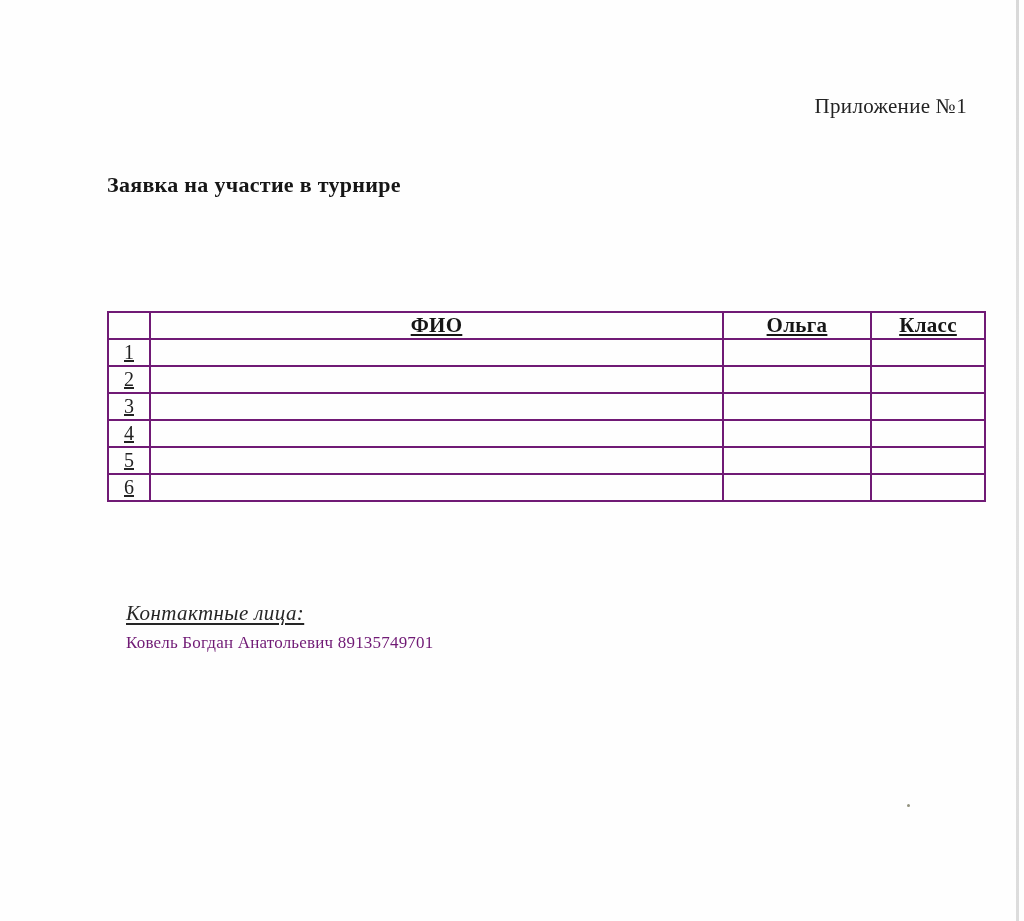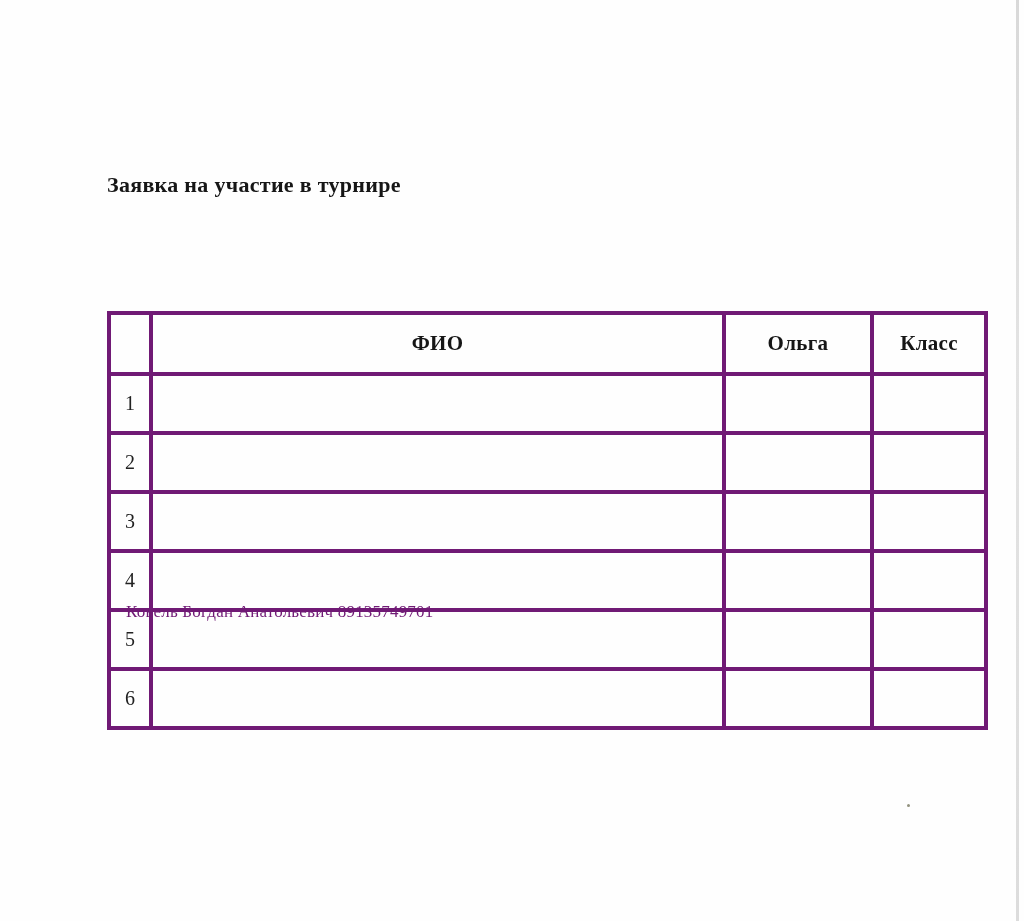--- a/index.html
+++ b/index.html
@@ -37,24 +37,25 @@
   }
   table.roster {
     position: absolute;
     left: 107px;
     top: 311px;
     width: 877px;
     border-collapse: collapse;
     table-layout: fixed;
   }
   table.roster th, table.roster td {
-    border: 4px solid #701a75;
-    padding: 16px 4px;
+    border: 2px solid #701a75;
+    padding: 0 4px;
     overflow: hidden;
     white-space: nowrap;
+    text-decoration: underline;
   }
   table.roster th {
     height: 27px;
     font-size: 21px;
     font-weight: bold;
     text-align: center;
     vertical-align: middle;
     letter-spacing: 0.3px;
     color: #161616;
   }
@@ -102,20 +103,21 @@
     height: 3px;
     border-radius: 50%;
     background: #92927f;
   }
 </style>
 </head>
 <body>
 
 <div class="page">
 
+  <div class="appendix">Приложение №1</div>
 
   <div class="title-block">
     <div>Заявка на участие в турнире</div>
   </div>
 
   <table class="roster">
     <colgroup>
       <col style="width:42px">
       <col style="width:573px">
       <col style="width:148px">
@@ -163,19 +165,20 @@
       <tr>
         <td class="num-cell">6</td>
         <td></td>
         <td></td>
         <td></td>
       </tr>
     </tbody>
   </table>
 
   <div class="contacts">
+    <div class="contacts-heading">Контактные лица:</div>
     <div class="contact-line">Ковель Богдан Анатольевич 89135749701</div>
   </div>
 
   <div class="scan-edge"></div>
   <div class="speck"></div>
 
 </div>
 
 </body></html>

